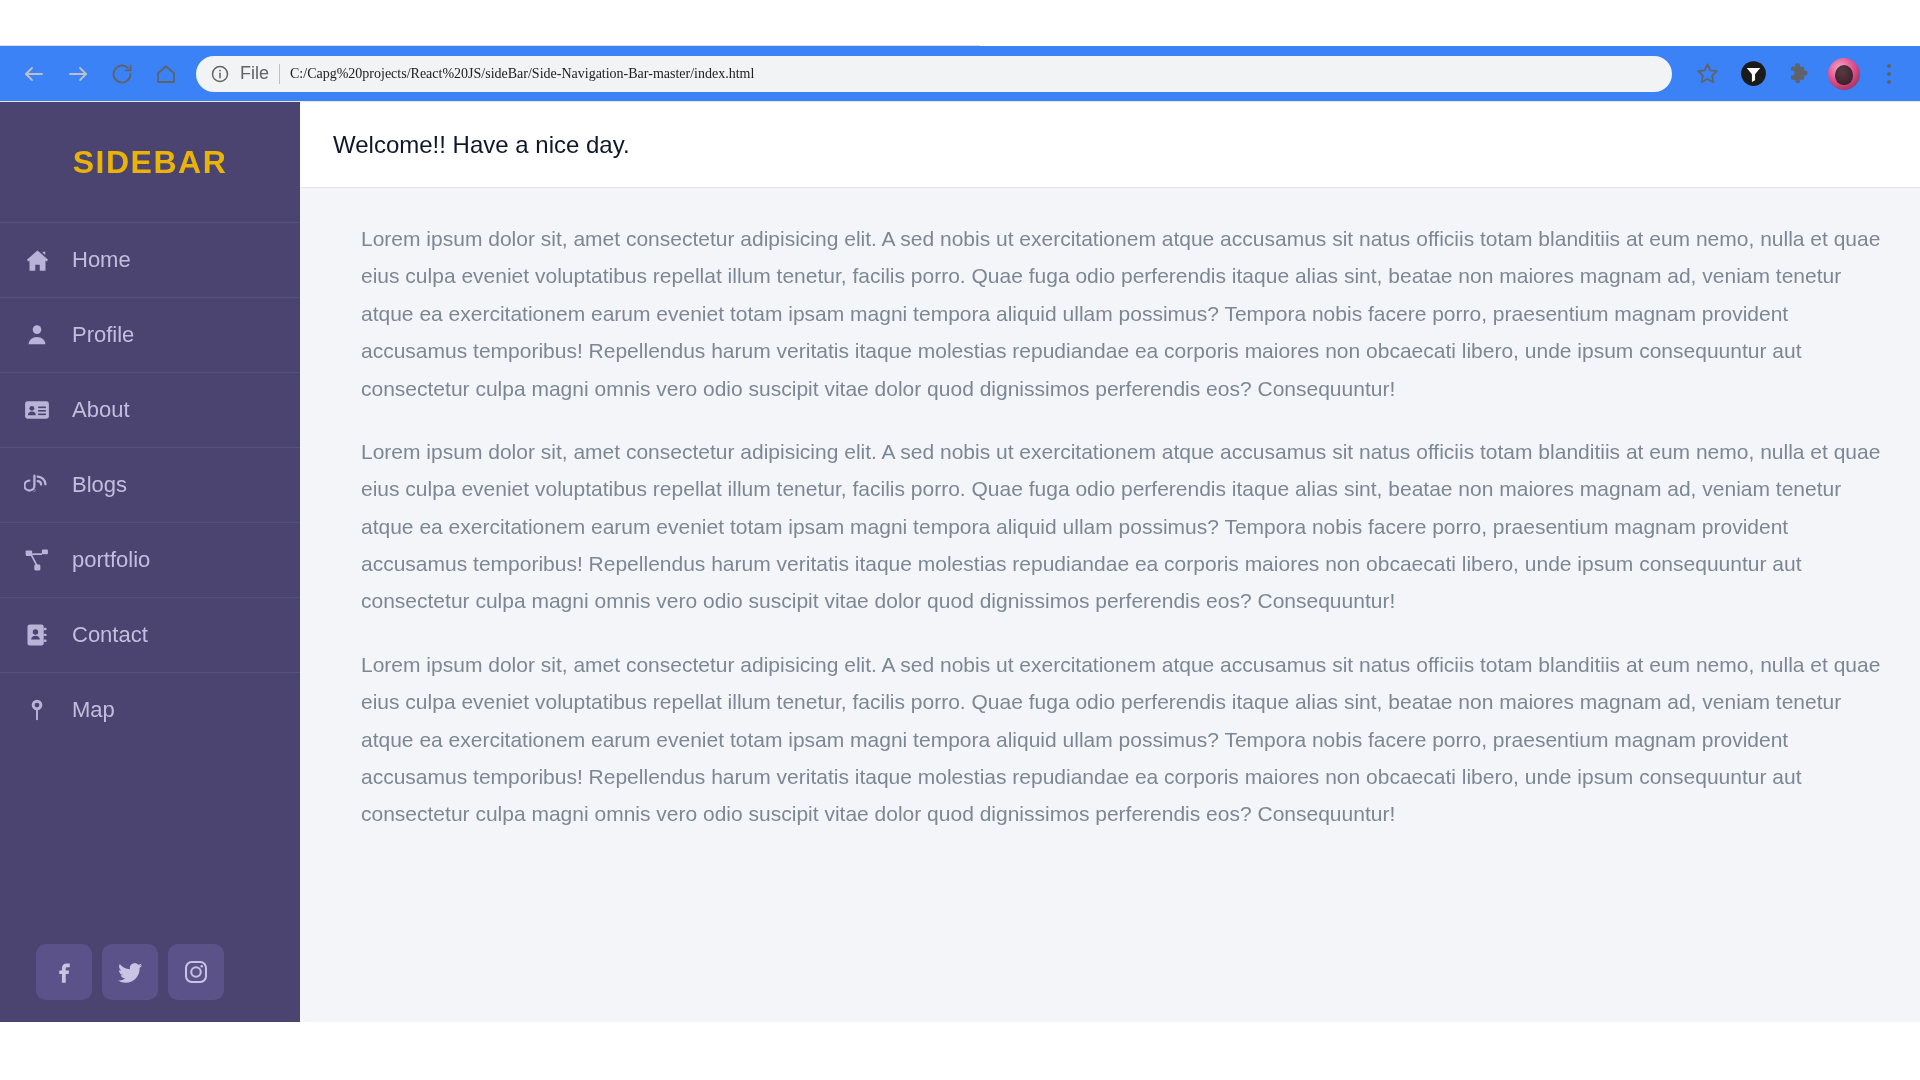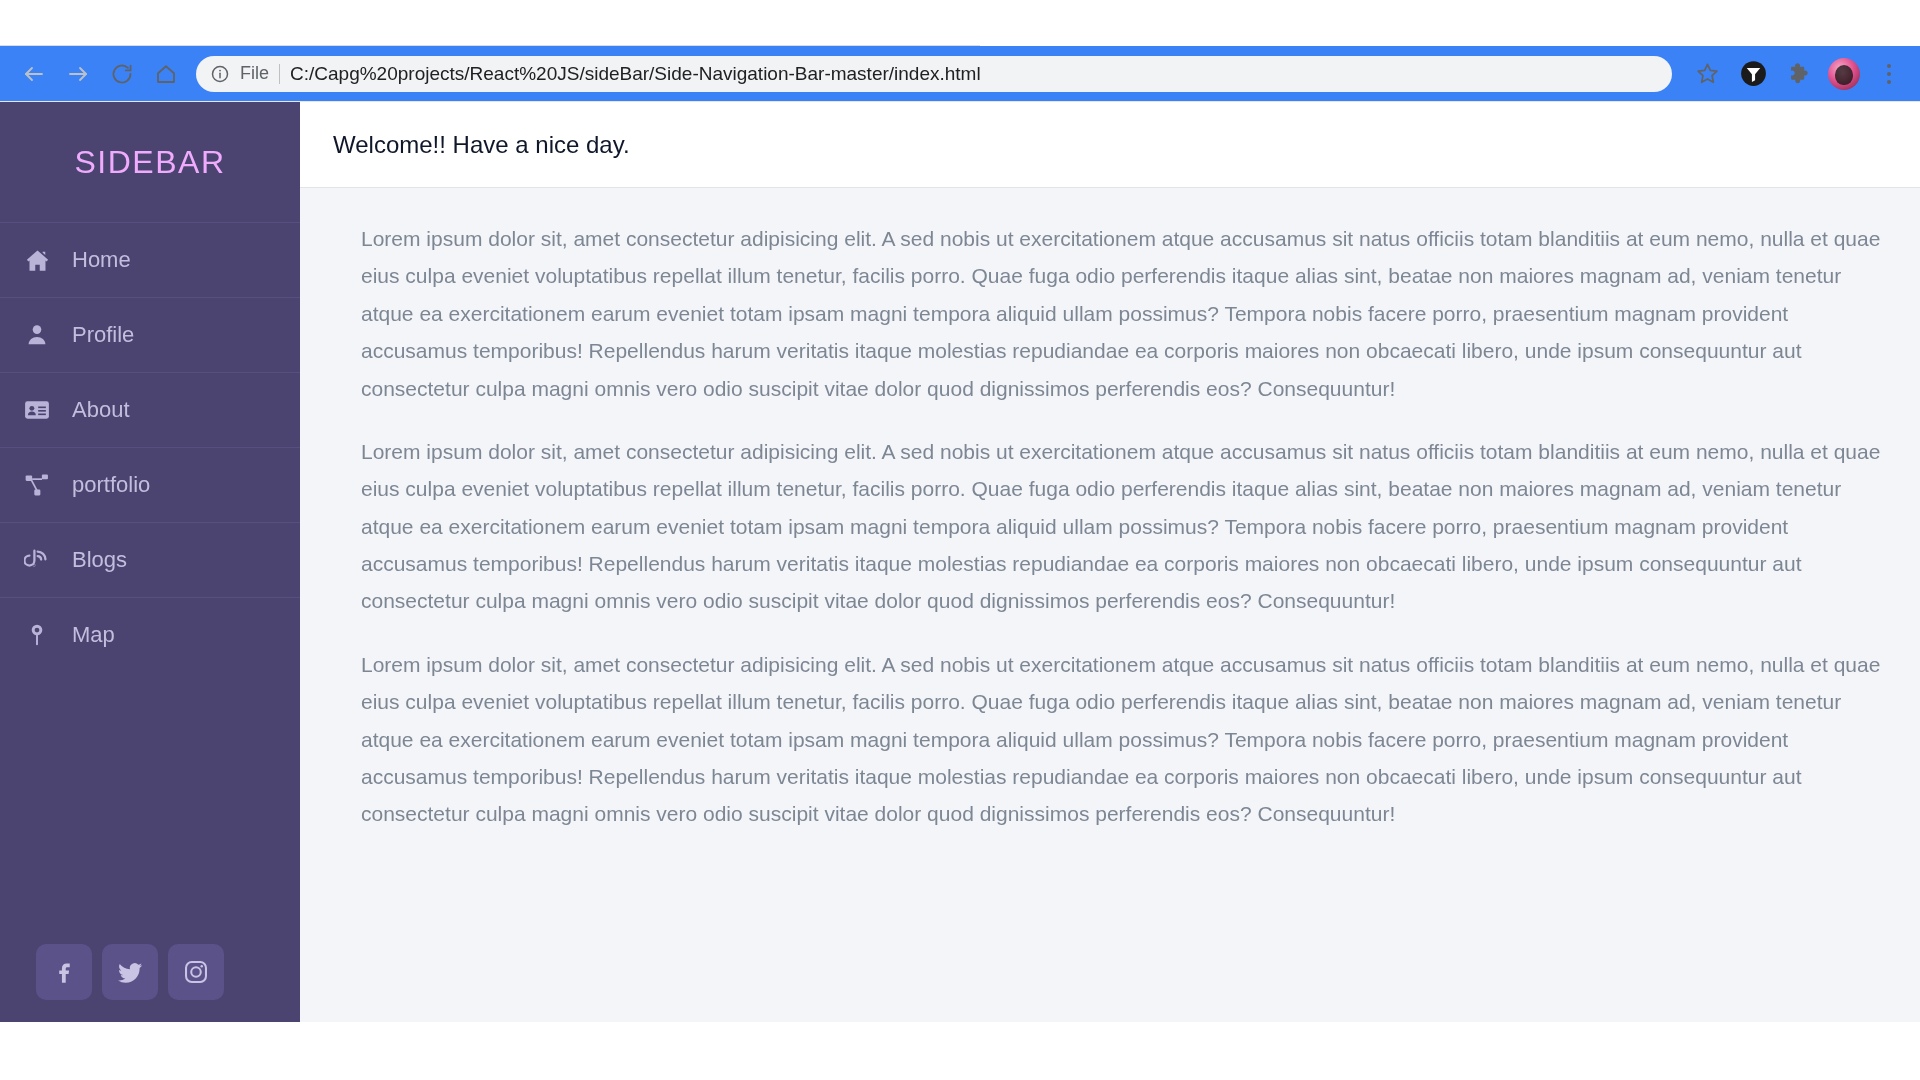--- a/index.html
+++ b/index.html
@@ -43,22 +43,22 @@
     display: flex; align-items: center; padding: 0 14px; gap: 10px;
     min-width: 0;
   }
   .omni-info { width: 20px; height: 20px; flex: 0 0 20px; color:#5f6368; }
   .omni-scheme {
     font-size: 18px; color: #5f6368; white-space: nowrap;
     font-family: "Liberation Sans", sans-serif;
   }
   .omni-divider { width: 1px; height: 20px; background: #bdc1c6; flex: 0 0 1px; }
   .omni-url {
-    font-size: 19px; color: #202124; white-space: nowrap; overflow: hidden;
-    text-overflow: ellipsis; font-family: Liberation Sans, sans-serif;
+    font-size: 14px; color: #202124; white-space: nowrap; overflow: hidden;
+    text-overflow: ellipsis; font-family: Liberation Serif, serif;
   }
 
   .tool-icons { display: flex; align-items: center; gap: 12px; flex: 0 0 auto; padding-left: 4px; }
   .ticon { width: 34px; height: 34px; display:flex; align-items:center; justify-content:center; color:#5f6368; }
   .avatar {
     width: 32px; height: 32px; border-radius: 50%;
     background: radial-gradient(circle at 38% 32%, #f7a8c8 0%, #e2518f 45%, #7a2040 100%);
     position: relative; overflow: hidden; flex: 0 0 32px;
   }
   .avatar::after {
@@ -74,22 +74,22 @@
   .viewport { flex: 1 1 auto; display: flex; background: #ffffff; overflow: hidden; position: relative; }
 
   
   .sidebar {
     width: 300px; flex: 0 0 300px; background: #4b4471;
     display: flex; flex-direction: column; height: 920px;
     position: relative;
   }
   .sb-brand {
     height: 120px; flex: 0 0 120px; display: flex; align-items: center; justify-content: center;
-    color: #f0abfc; letter-spacing: 1.5px;
-    font-size: 32px; font-weight: normal;
+    color: #eab308; letter-spacing: 1.5px;
+    font-size: 32px; font-weight: bold;
   }
   .sb-menu { list-style: none; }
   .sb-item {
     height: 75px; display: flex; align-items: center; gap: 20px;
     padding-left: 22px; color: #c3bedd; font-size: 22px;
     border-top: 1px solid #565080; position: relative;
   }
   .sb-item .ico {
     width: 30px; height: 30px; flex: 0 0 30px;
     display: flex; align-items: center; justify-content: center; color: #b9b3d8;
@@ -236,43 +236,56 @@
                 <rect x="13" y="9" width="6.6" height="1.4" fill="#4b4471"></rect>
                 <rect x="13" y="12" width="6.6" height="1.4" fill="#4b4471"></rect>
                 <rect x="13" y="15" width="6.6" height="1.4" fill="#4b4471"></rect>
               </svg>
           </span>
           <span class="lbl">About</span>
         </li>
 
         <li class="sb-item">
           <span class="ico">
+            <svg width="26" height="26" viewBox="0 0 24 24" fill="none" stroke="currentColor" stroke-width="2.1" stroke-linecap="round">
+                <path d="M9.6 3.4v9.1a4.6 4.6 0 1 1-4.6-4.6"></path>
+                <circle cx="9.3" cy="16.8" r="0.2"></circle>
+                <path d="M12.6 4.2a7.4 7.4 0 0 1 7.2 7.2"></path>
+                <path d="M12.6 8.4a3.3 3.3 0 0 1 3.2 3.2"></path>
+              </svg>
+          </span>
+          <span class="lbl">Blogs</span>
+        </li>
+
+        <li class="sb-item">
+          <span class="ico">
             <svg width="26" height="26" viewBox="0 0 24 24" fill="currentColor">
                 <rect x="1.5" y="3.2" width="6" height="5" rx="1"></rect>
                 <rect x="16.5" y="2.2" width="5.6" height="4.6" rx="1"></rect>
                 <rect x="9.5" y="16.2" width="5.6" height="5.4" rx="1"></rect>
                 <path d="M7.5 5.8h9.2v1.6H7.5z"></path>
                 <path d="M7.2 6.4 12.8 17l-1.4.8L5.8 7.2z"></path>
               </svg>
           </span>
           <span class="lbl">portfolio</span>
         </li>
 
         <li class="sb-item">
           <span class="ico">
-            <svg width="26" height="26" viewBox="0 0 24 24" fill="none" stroke="currentColor" stroke-width="2.1" stroke-linecap="round">
-                <path d="M9.6 3.4v9.1a4.6 4.6 0 1 1-4.6-4.6"></path>
-                <circle cx="9.3" cy="16.8" r="0.2"></circle>
-                <path d="M12.6 4.2a7.4 7.4 0 0 1 7.2 7.2"></path>
-                <path d="M12.6 8.4a3.3 3.3 0 0 1 3.2 3.2"></path>
-              </svg>
-          </span>
-          <span class="lbl">Blogs</span>
-        </li>
-
+            <svg width="26" height="26" viewBox="0 0 24 24" fill="currentColor">
+                <rect x="3.2" y="2.4" width="15" height="19.2" rx="2.1"></rect>
+                <circle cx="10.6" cy="9.3" r="2.5" fill="#4b4471"></circle>
+                <path d="M6.6 16.2c0-2.2 1.8-3.6 4-3.6s4 1.4 4 3.6z" fill="#4b4471"></path>
+                <rect x="18" y="5.4" width="2.9" height="2.2" rx="1.1"></rect>
+                <rect x="18" y="10.8" width="2.9" height="2.2" rx="1.1"></rect>
+                <rect x="18" y="16.2" width="2.9" height="2.2" rx="1.1"></rect>
+              </svg>
+          </span>
+          <span class="lbl">Contact</span>
+        </li>
 
         <li class="sb-item">
           <span class="ico">
             <svg width="26" height="26" viewBox="0 0 24 24" fill="currentColor">
                 <circle cx="12" cy="7.4" r="4.9"></circle>
                 <circle cx="12" cy="7.4" r="2.2" fill="#4b4471"></circle>
                 <rect x="11.1" y="11.4" width="1.8" height="10" rx="0.9"></rect>
               </svg>
           </span>
           <span class="lbl">Map</span>

